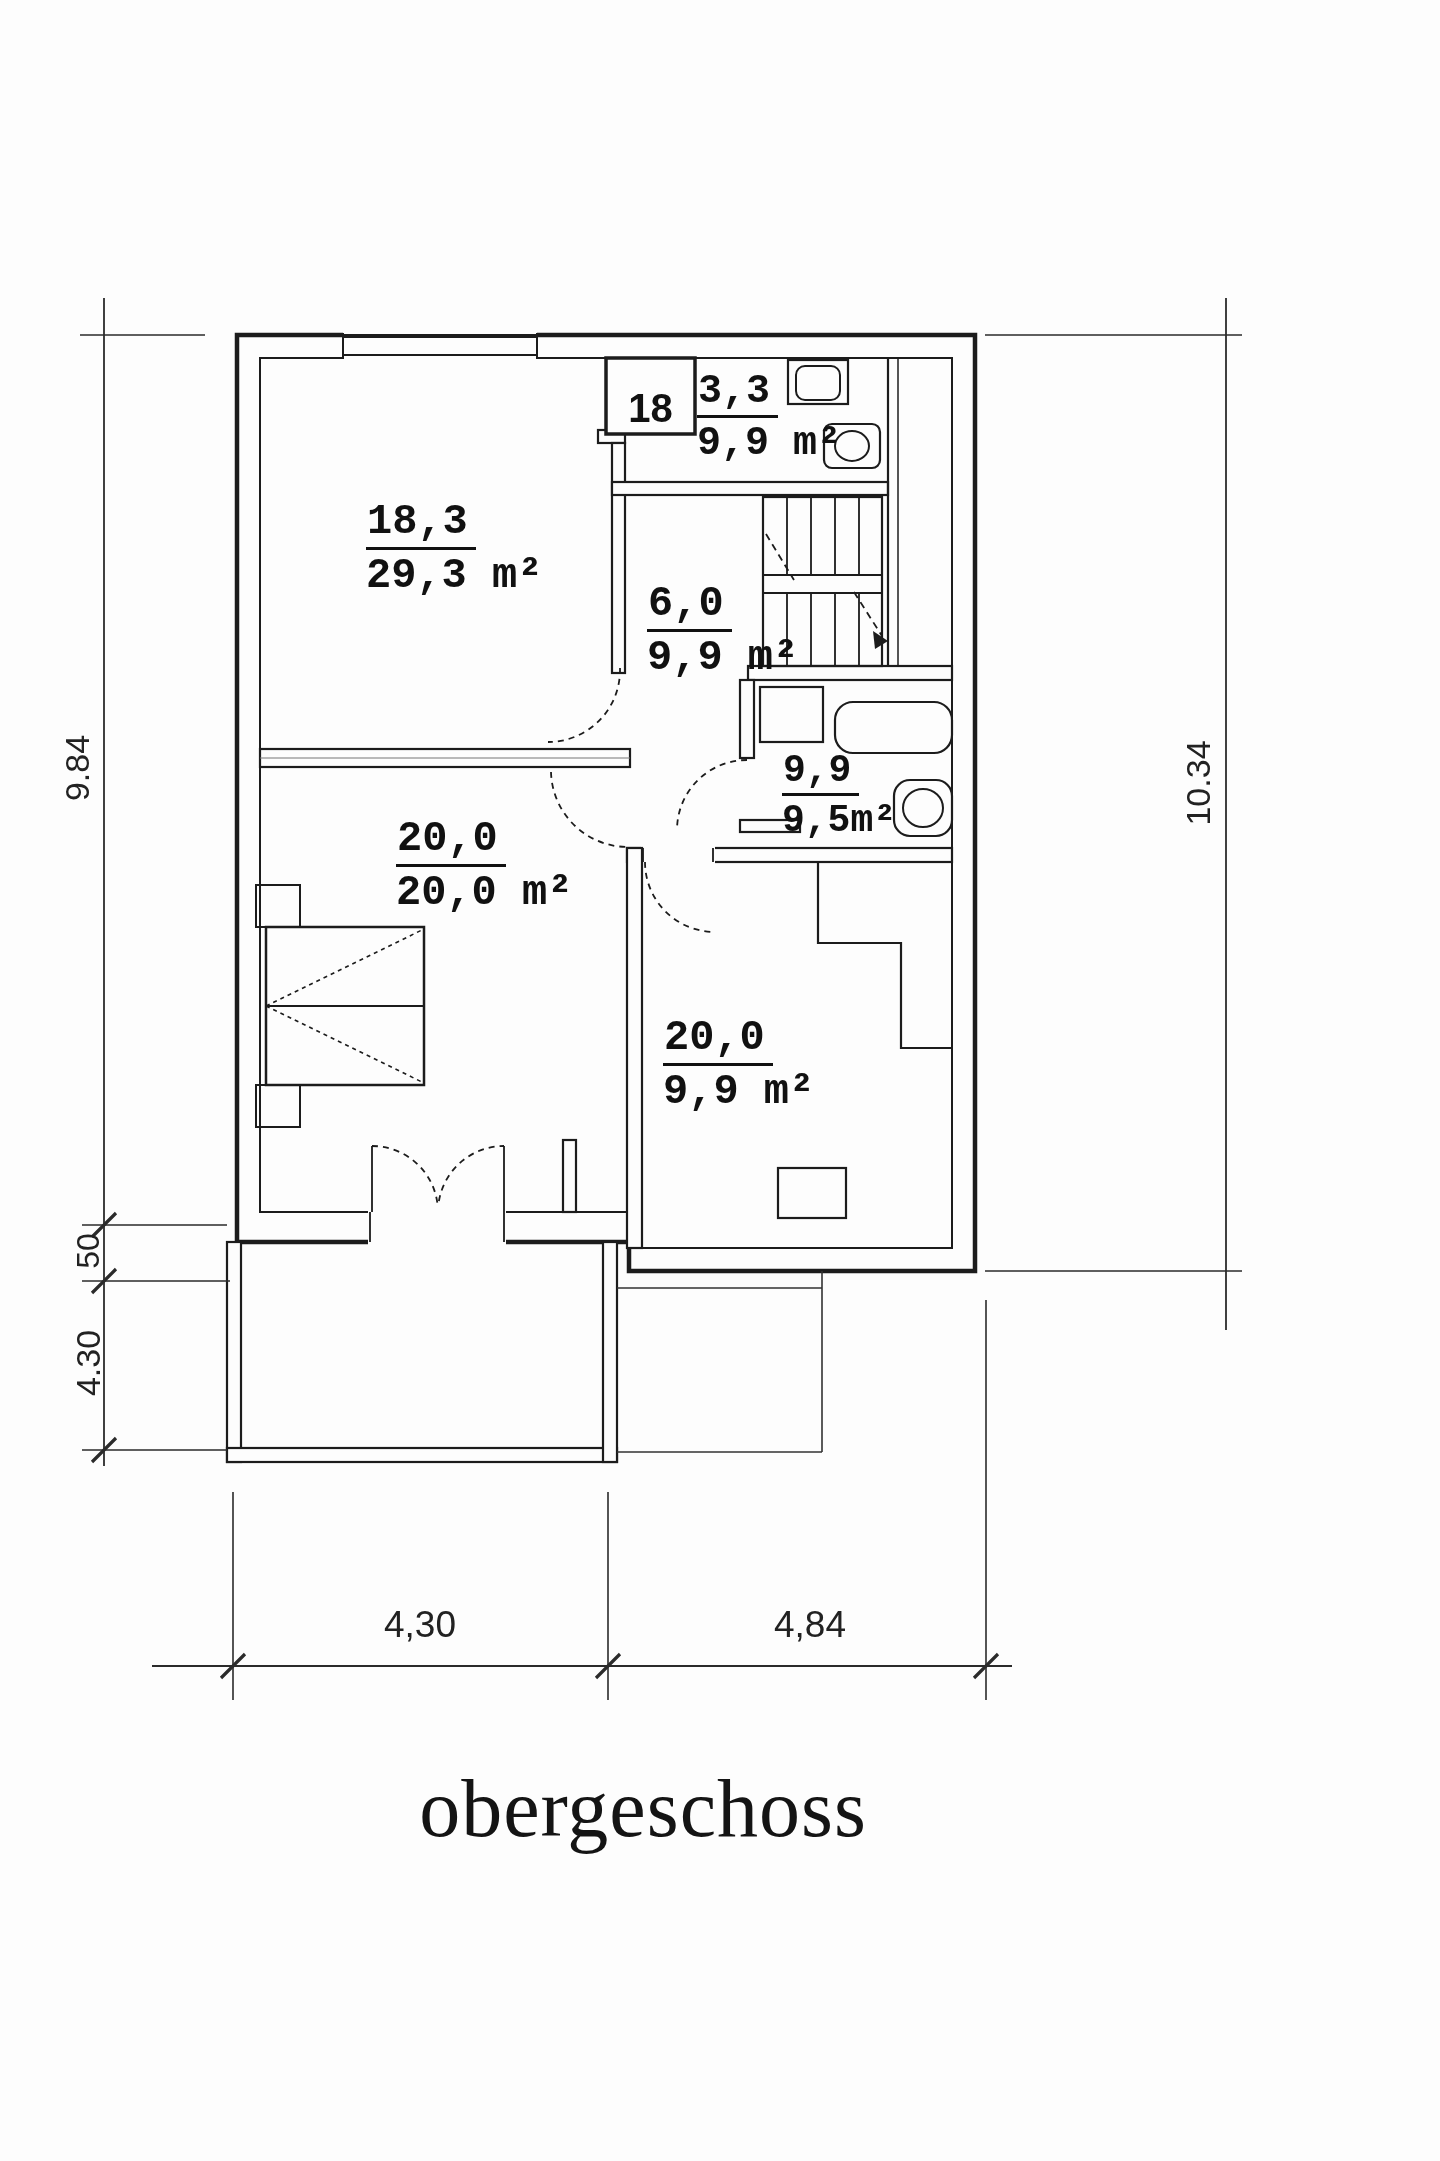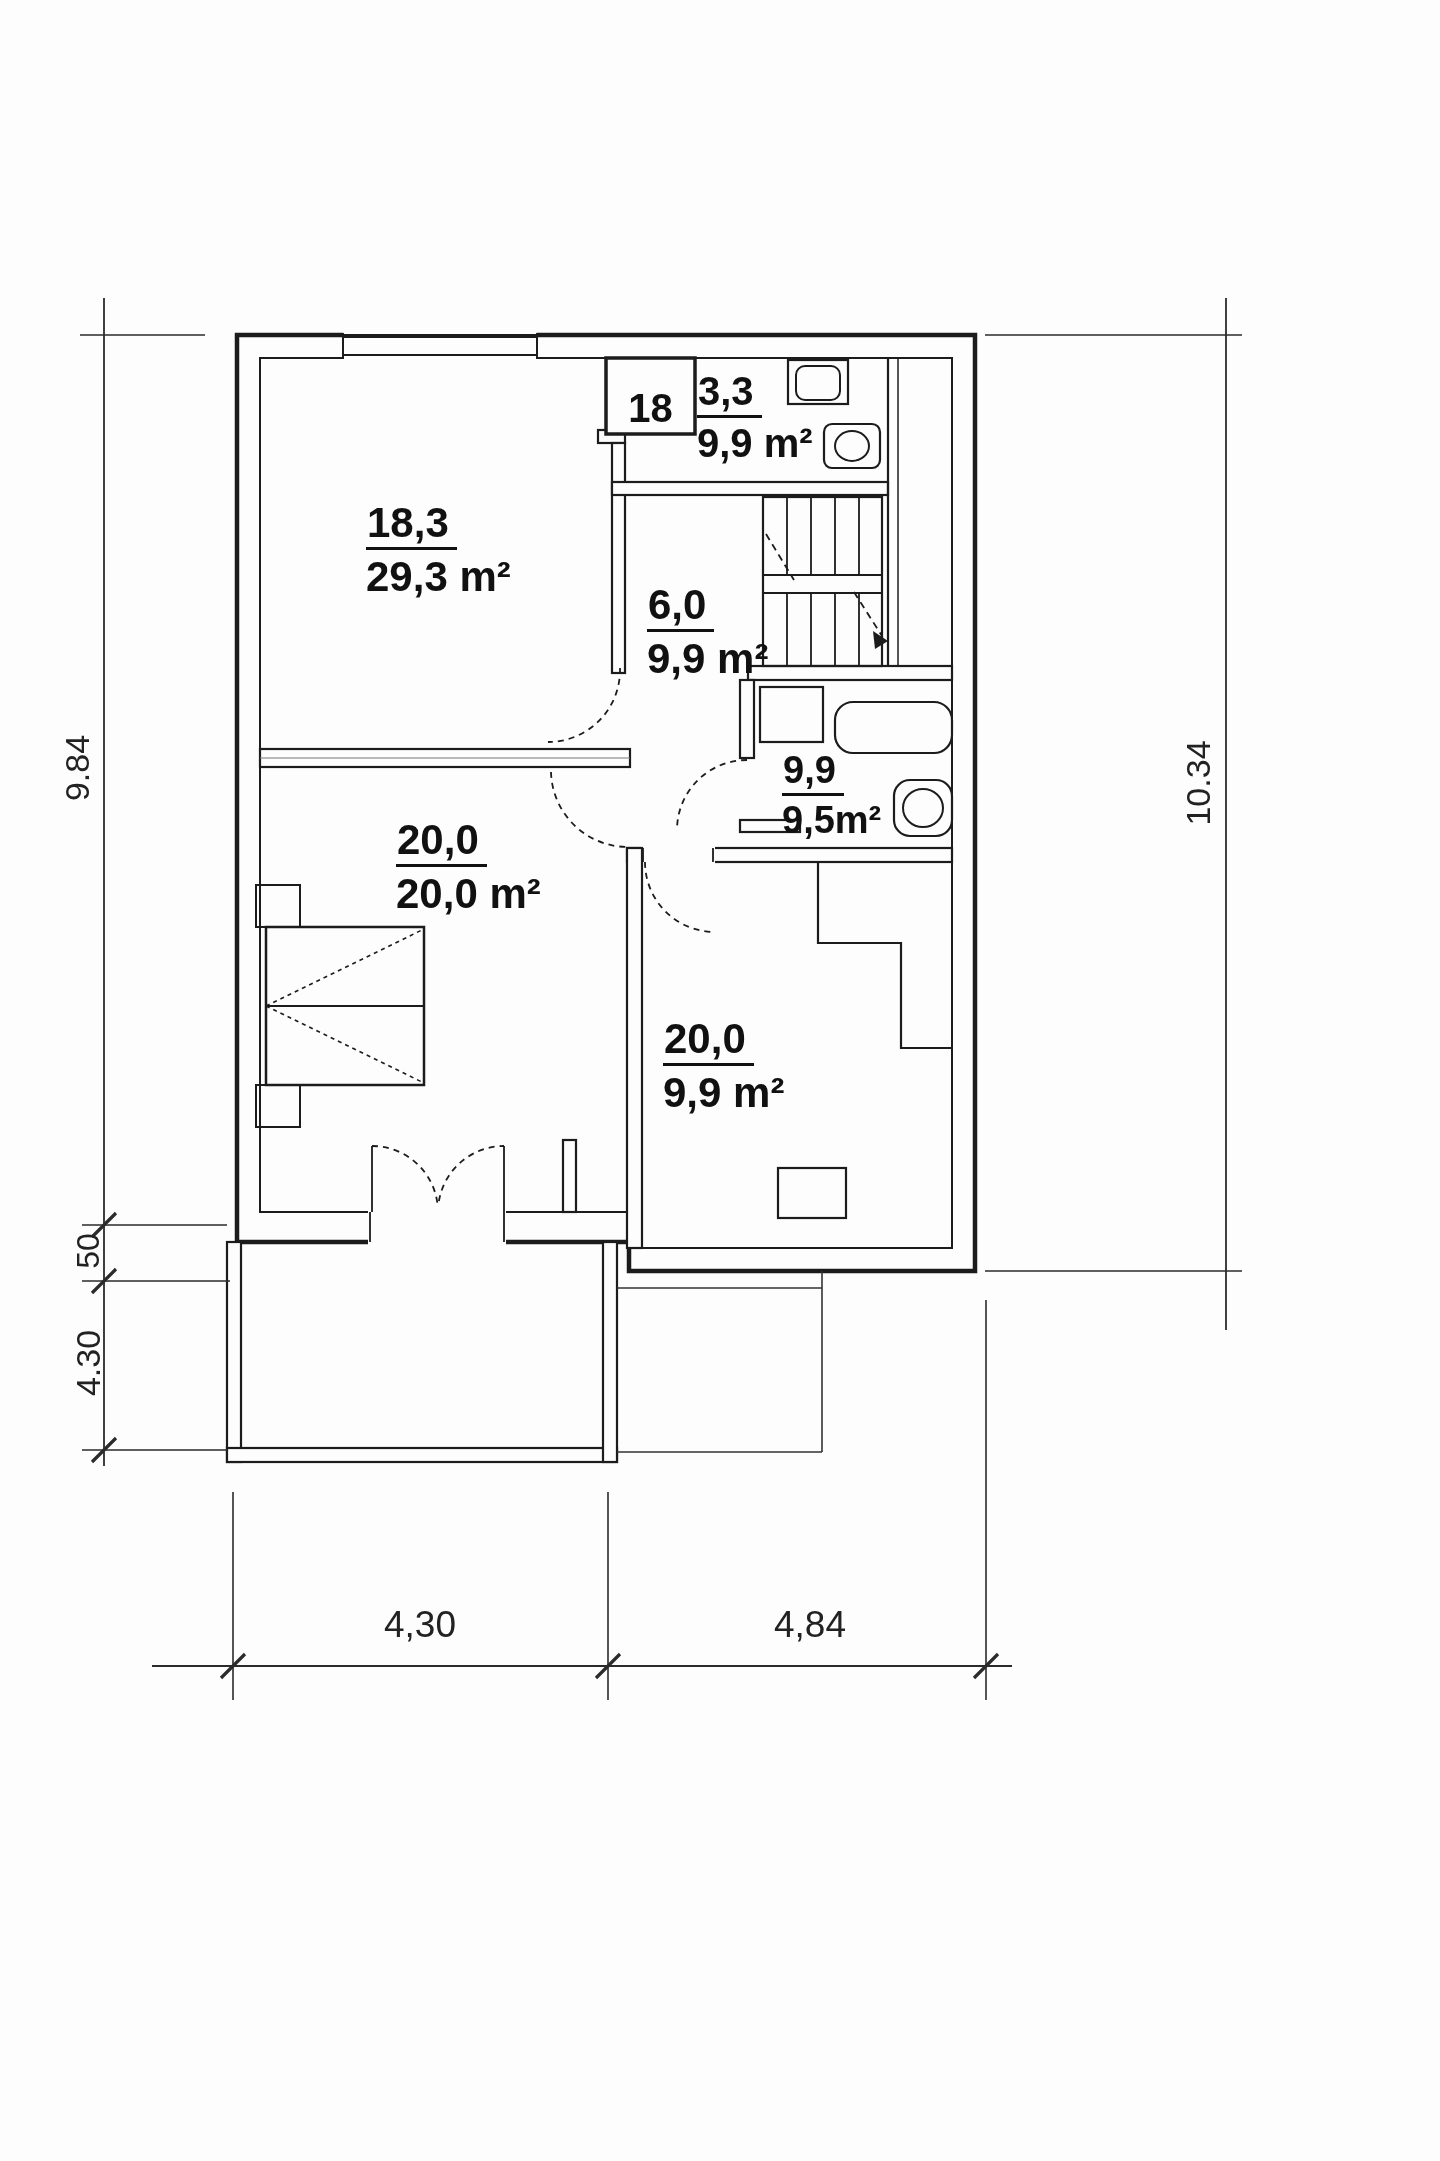--- a/index.html
+++ b/index.html
@@ -6,21 +6,21 @@
   .canvas{
     position:relative;
     width:1440px;height:2161px;
     background:#fdfdfd;
     font-family:"Liberation Sans", sans-serif;
     overflow:hidden;
   }
   .plan-svg{position:absolute;left:0;top:0;width:1440px;height:2161px;}
 
   
-  .lbl{position:absolute;color:#111;font-weight:700;font-size:42px;line-height:1.08;}
+  .lbl{position:absolute;color:#111;font-weight:700;font-size:42px;line-height:1.08;font-family:Liberation Mono, monospace;}
   .lbl .t{display:block;width:max-content;border-bottom:3px solid #111;padding:0 8px 2px 1px;}
   .lbl .b{display:block;width:max-content;padding-top:4px;}
 
   .shaft-lbl{
     position:absolute;left:606px;top:370px;width:89px;height:76px;
     display:flex;align-items:center;justify-content:center;
     color:#111;font-weight:700;font-size:40px;
   }
 
   
@@ -194,14 +194,15 @@
   </div>
 
 
   <div class="dim rot" style="left:18px;top:748px;width:120px;height:40px;">9.84</div>
   <div class="dim rot" style="left:53px;top:1233px;width:70px;height:36px;font-size:32px;">50</div>
   <div class="dim rot" style="left:33px;top:1344px;width:110px;height:38px;">4.30</div>
   <div class="dim rot" style="left:1134px;top:763px;width:130px;height:40px;">10.34</div>
   <div class="dim dim-bottom" style="left:350px;top:1604px;width:140px;">4,30</div>
   <div class="dim dim-bottom" style="left:740px;top:1604px;width:140px;">4,84</div>
 
+  <div class="title">obergeschoss</div>
 
 </div>
 
 </body></html>

